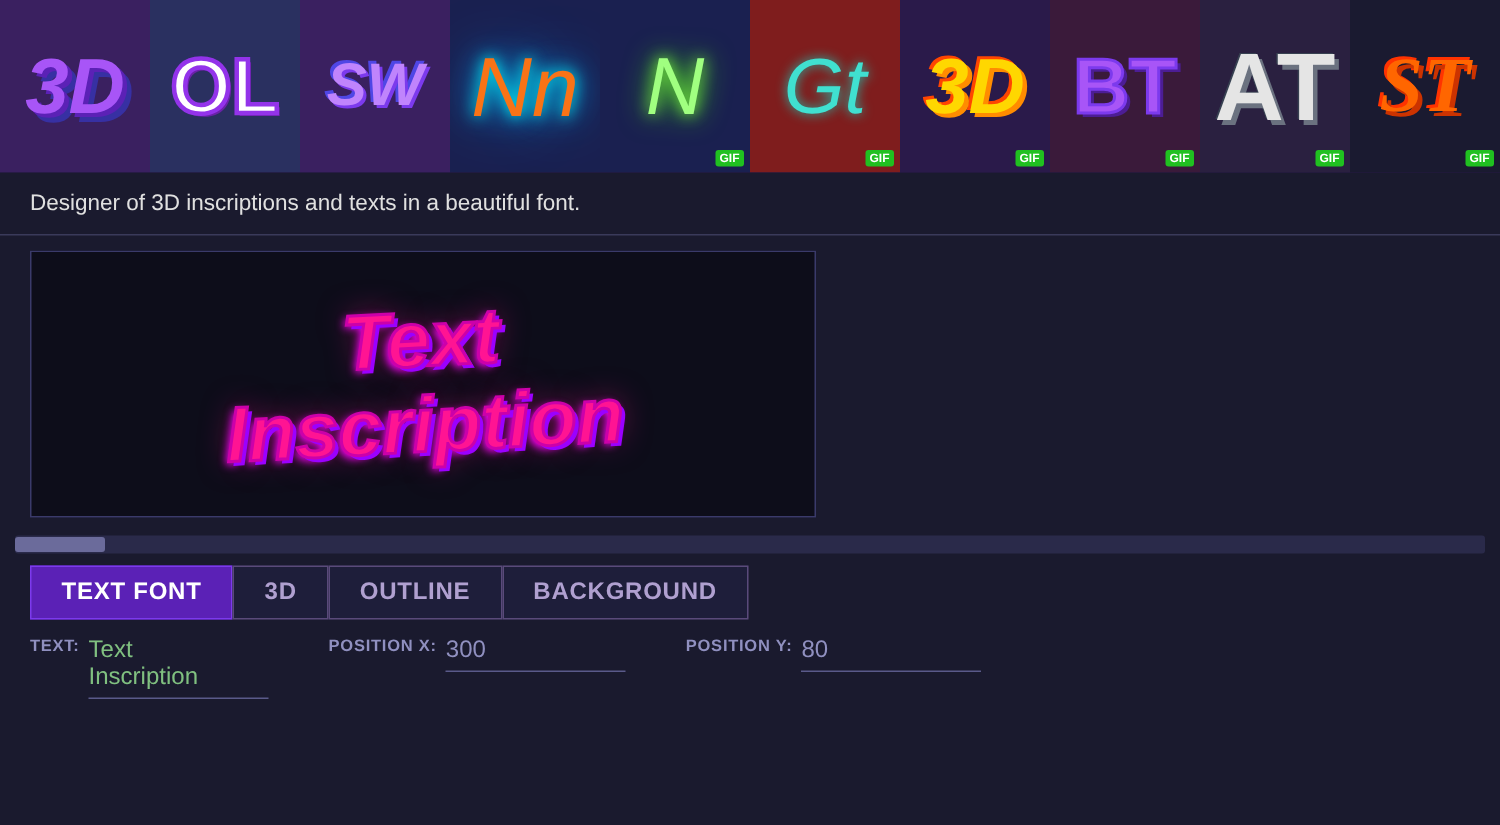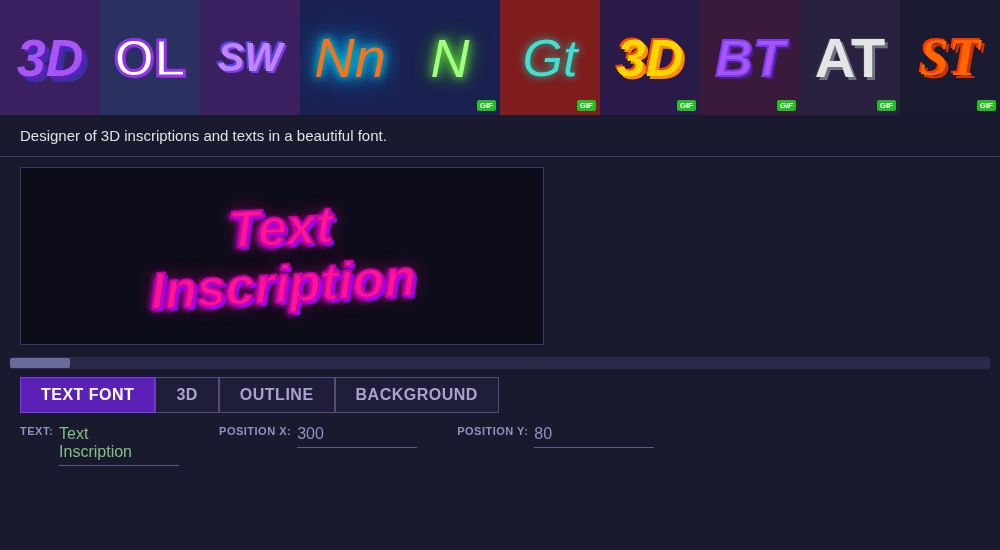--- a/index.html
+++ b/index.html
@@ -32,21 +32,21 @@
       position: relative;
       overflow: hidden;
     }
     .banner-item:nth-child(1) { background: #3a2060; }
     .banner-item:nth-child(2) { background: #2a3060; }
     .banner-item:nth-child(3) { background: #3a2060; }
     .banner-item:nth-child(4) { background: #1a2050; }
     .banner-item:nth-child(5) { background: #1a2050; }
     .banner-item:nth-child(6) { background: #1a2050; }
     .banner-item:nth-child(7) { background: #2a1a4a; }
-    .banner-item:nth-child(8) { background: #3a1a3a; font-style: italic; }
+    .banner-item:nth-child(8) { background: #3a1a3a; }
     .banner-item:nth-child(9) { background: #2a2040; }
     .banner-item:nth-child(10) { background: #1a1a30; }
 
     .gif-badge {
       position: absolute;
       bottom: 4px;
       right: 4px;
       background: #20c020;
       color: #fff;
       font-size: 8px;
@@ -105,21 +105,21 @@
       font-style: italic;
     }
     .banner-text-bt {
       font-size: 52px;
       font-weight: 900;
       color: #a855f7;
       -webkit-text-stroke: 2px #7c3aed;
       text-shadow: 3px 3px 0 #4c1d95;
     }
     .banner-text-at {
-      font-size: 56px;
+      font-size: 64px;
       font-weight: 900;
       color: #e5e5e5;
       text-shadow: 3px 3px 0 #6b7280, -1px -1px 0 #374151;
     }
     .banner-text-st {
       font-size: 52px;
       font-weight: 900;
       color: #ff6600;
       text-shadow: 3px 3px 0 #cc3300, -2px -2px 0 #ff3300;
       font-style: italic;

